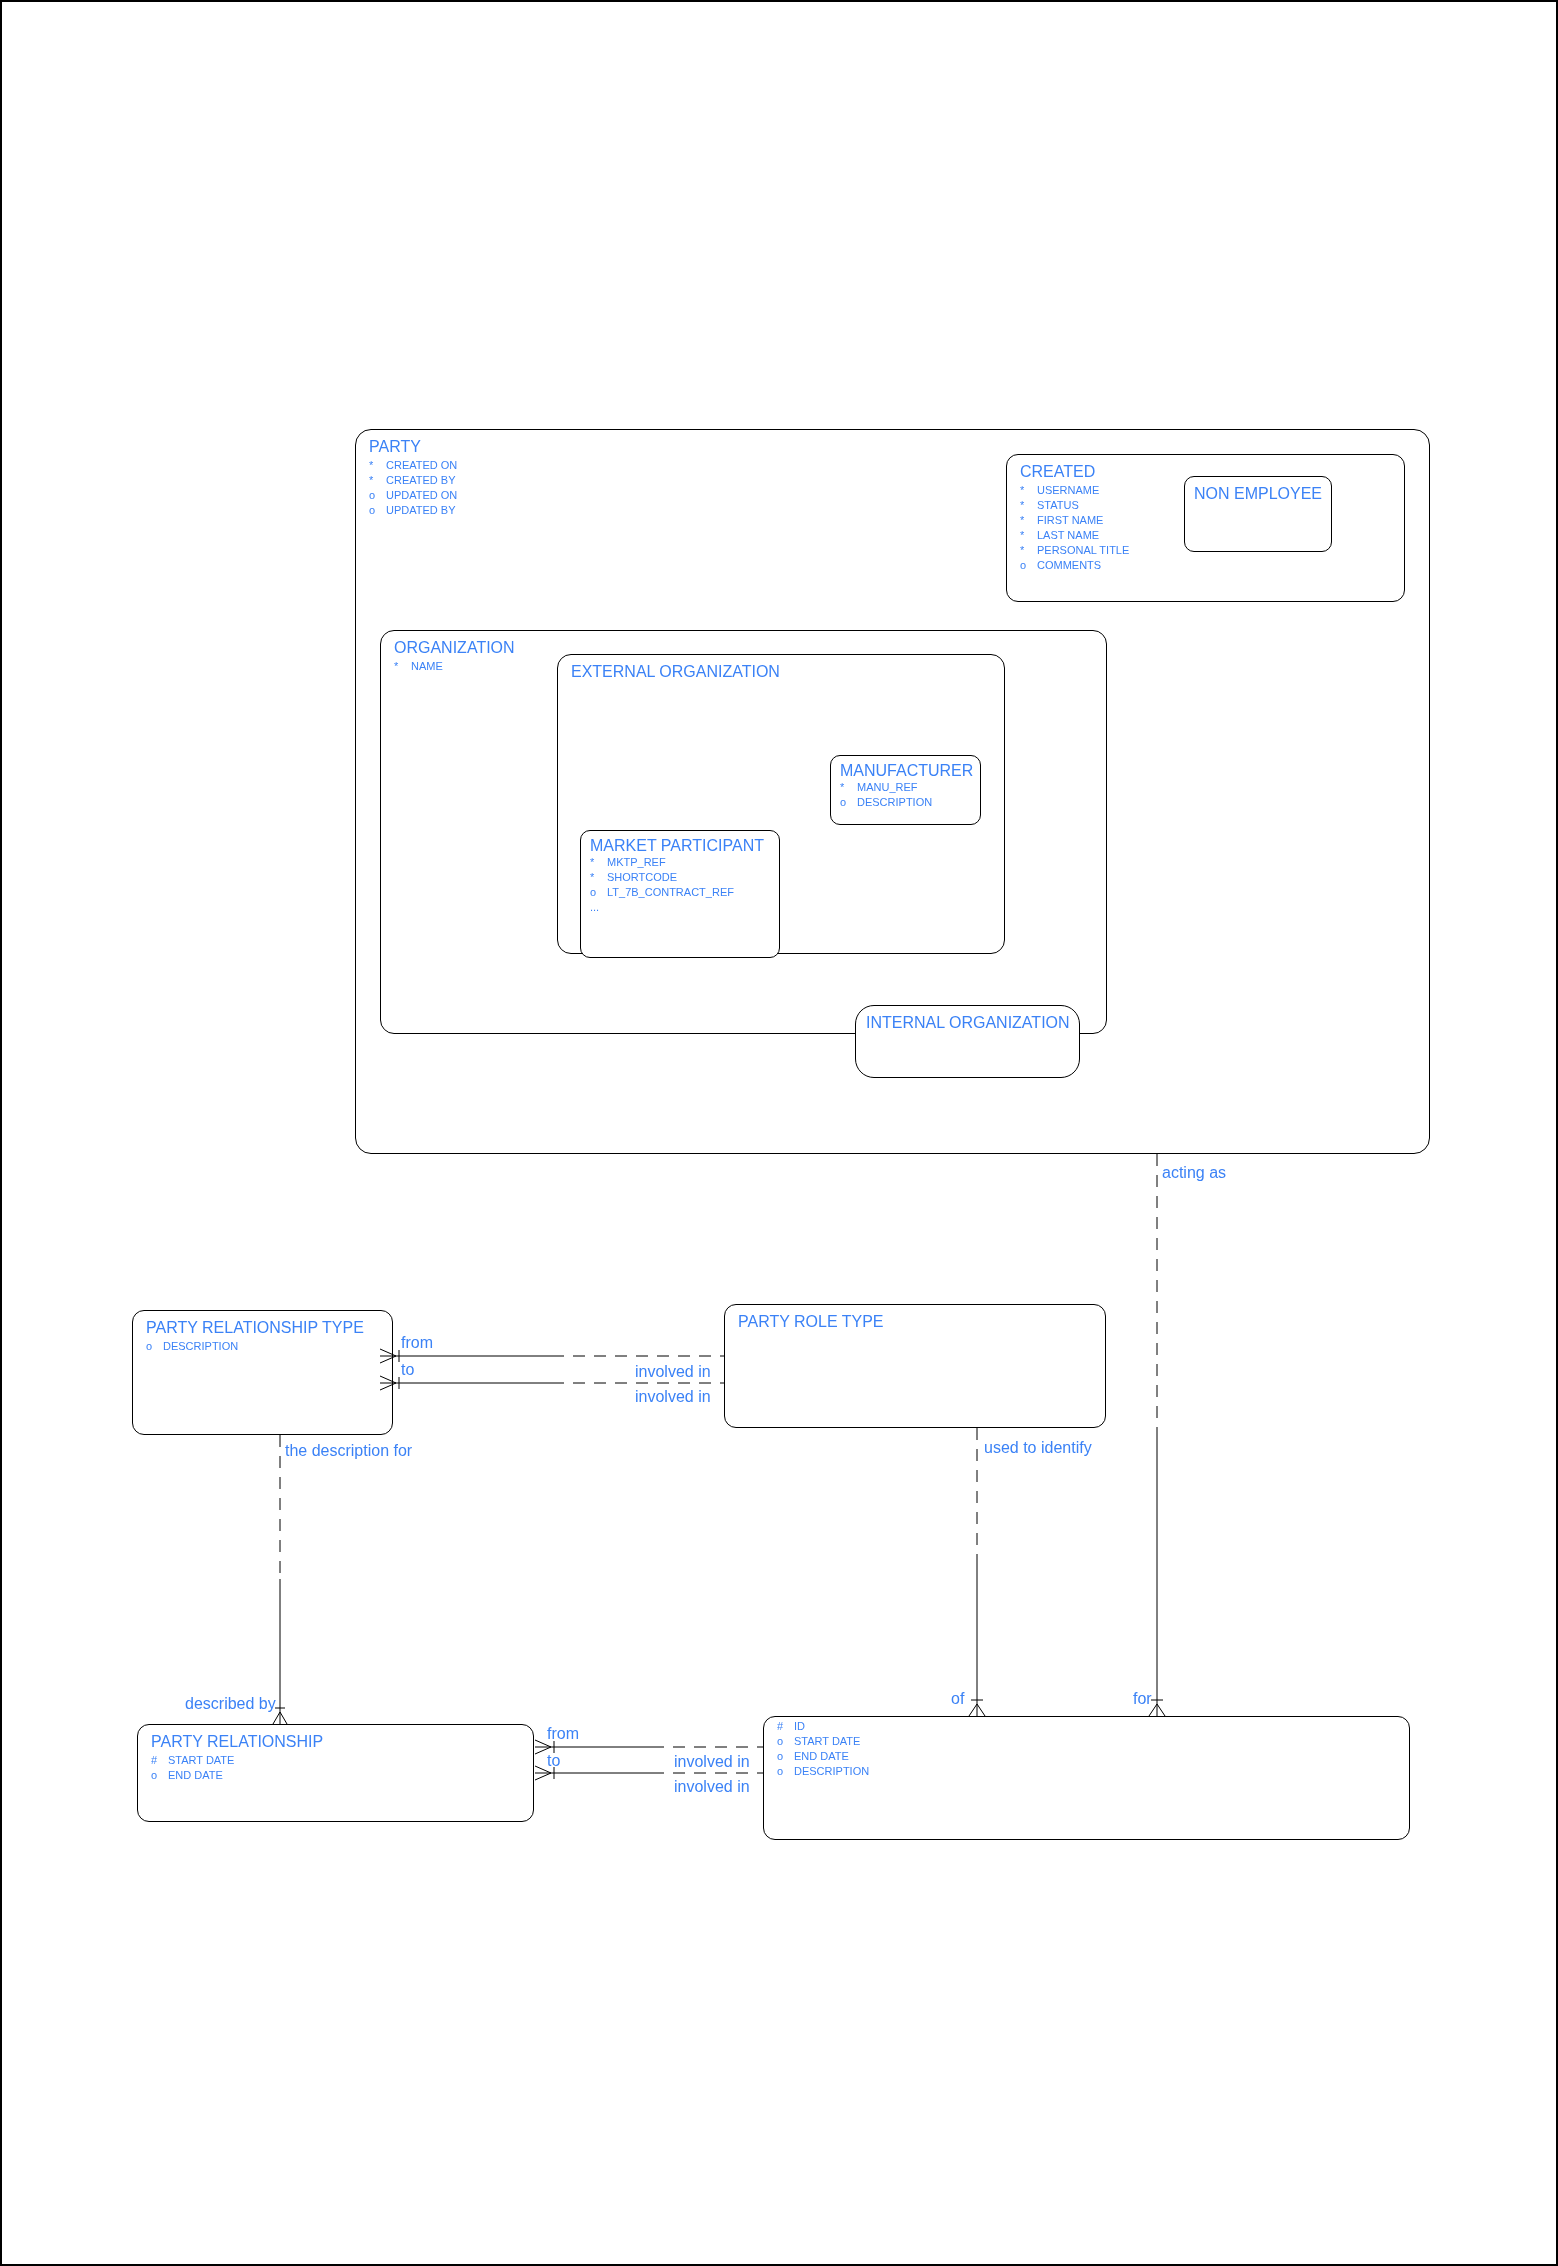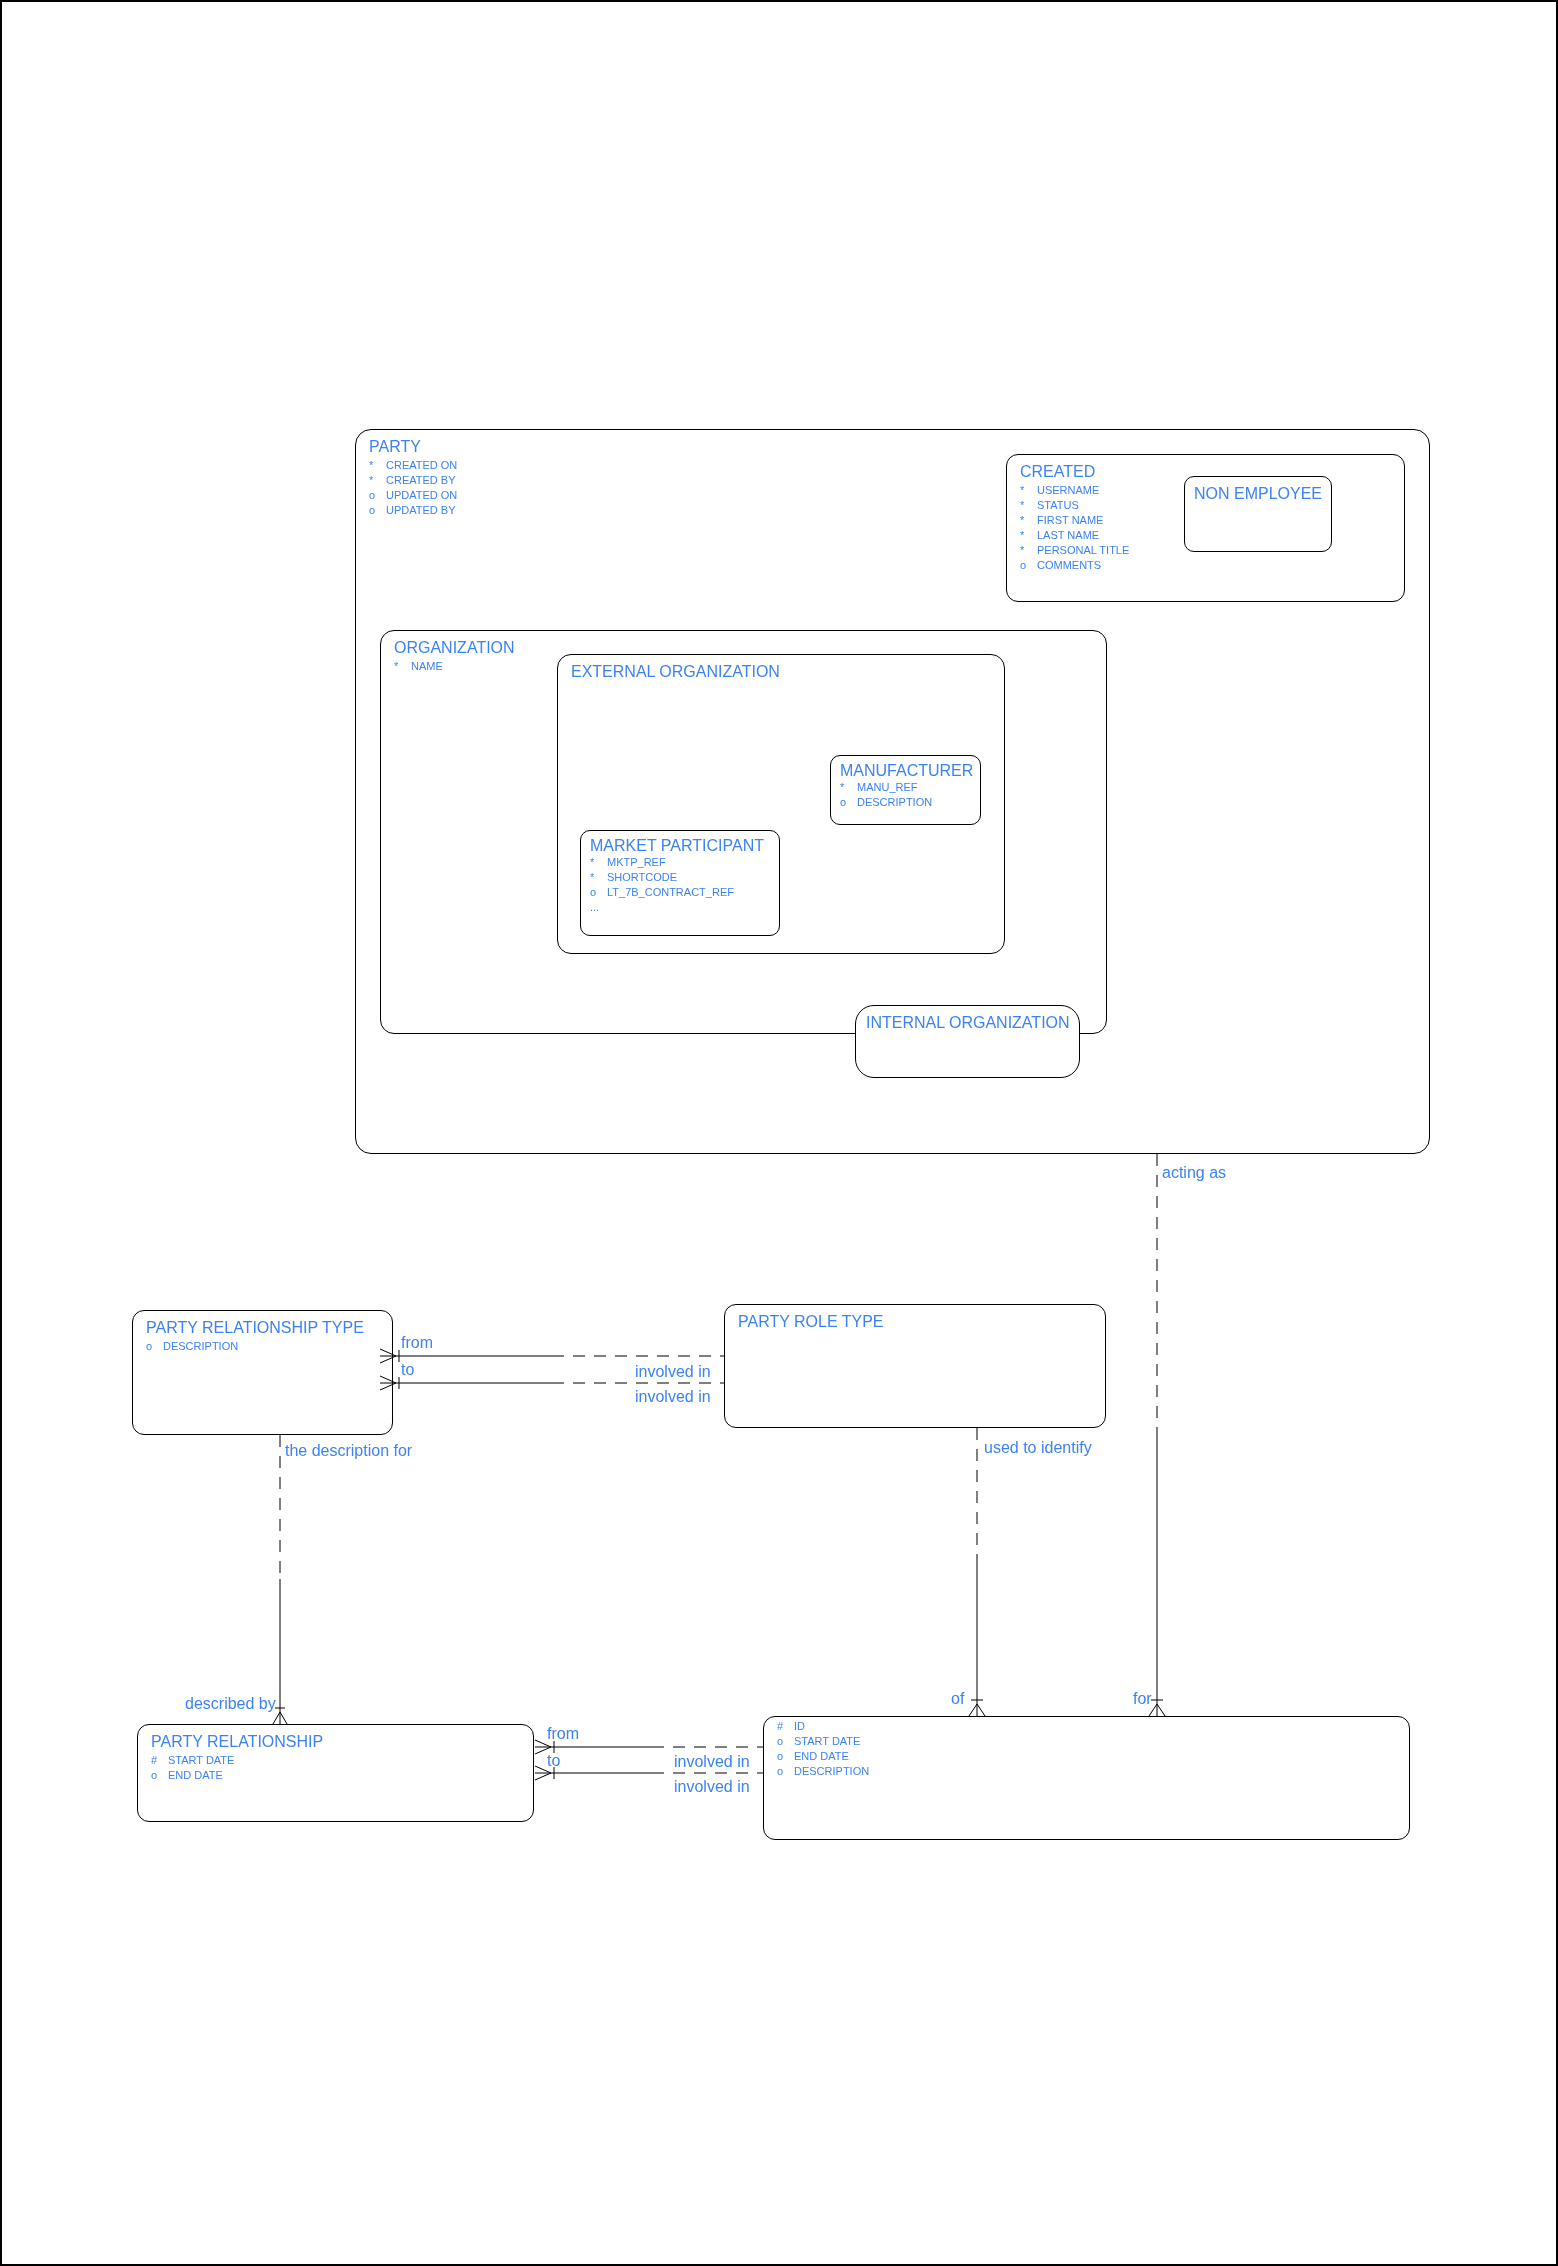--- a/index.html
+++ b/index.html
@@ -127,21 +127,21 @@
           <span class="attr-mark">*</span>
           <span class="attr-name">MANU_REF</span>
         </div>
         <div class="attr-row">
           <span class="attr-mark">o</span>
           <span class="attr-name">DESCRIPTION</span>
         </div>
       </div>
   </div>
 
-  <div class="entity" style="left:578px; top:828px; width:200px; height:106px; border-radius:10px;">
+  <div class="entity" style="left:578px; top:828px; width:200px; height:128px; border-radius:10px;">
     <div class="entity-title" style="padding-left:9px; padding-top:5px;">MARKET PARTICIPANT</div>
     <div class="entity-attrs" style="padding-left:9px; padding-top:0;">
         <div class="attr-row">
           <span class="attr-mark">*</span>
           <span class="attr-name">MKTP_REF</span>
         </div>
         <div class="attr-row">
           <span class="attr-mark">*</span>
           <span class="attr-name">SHORTCODE</span>
         </div>

